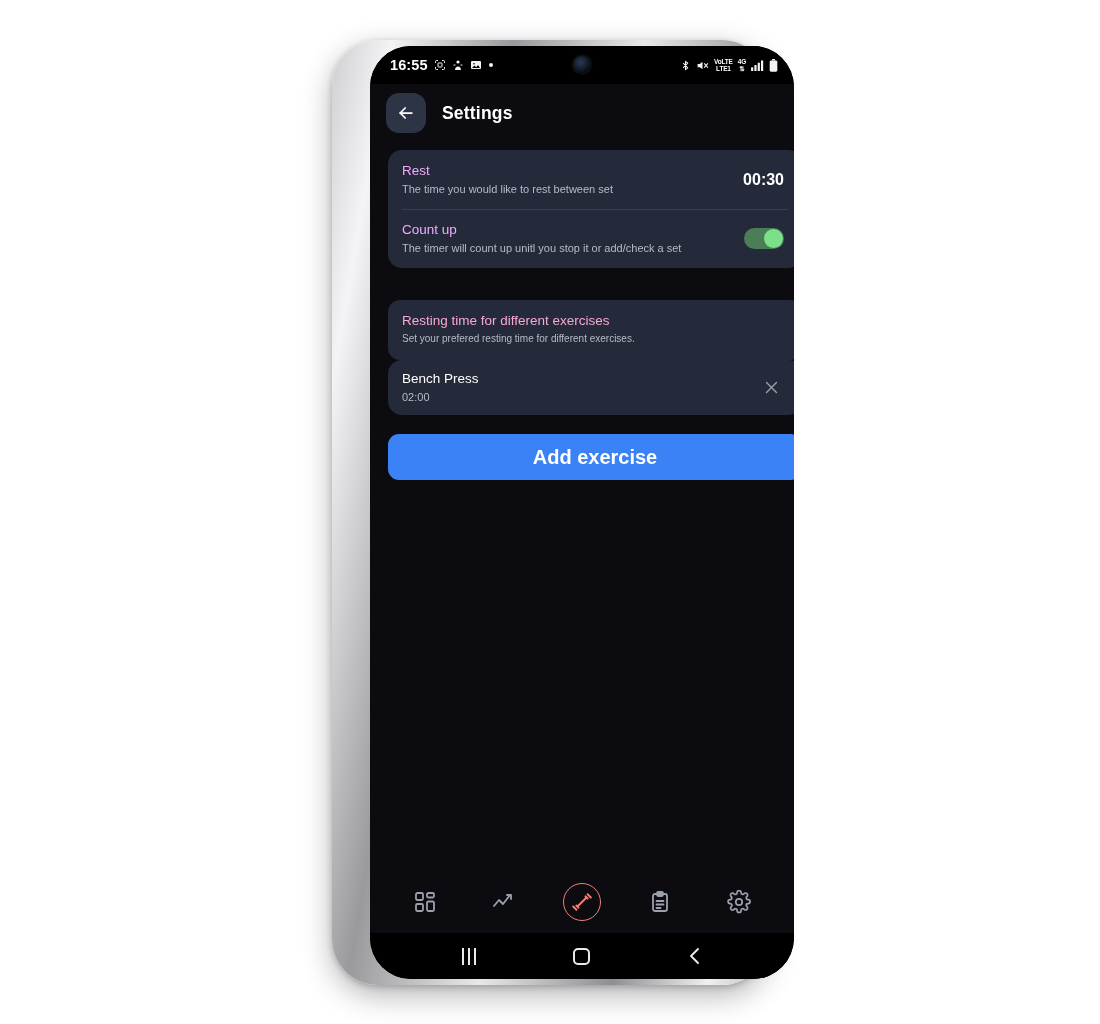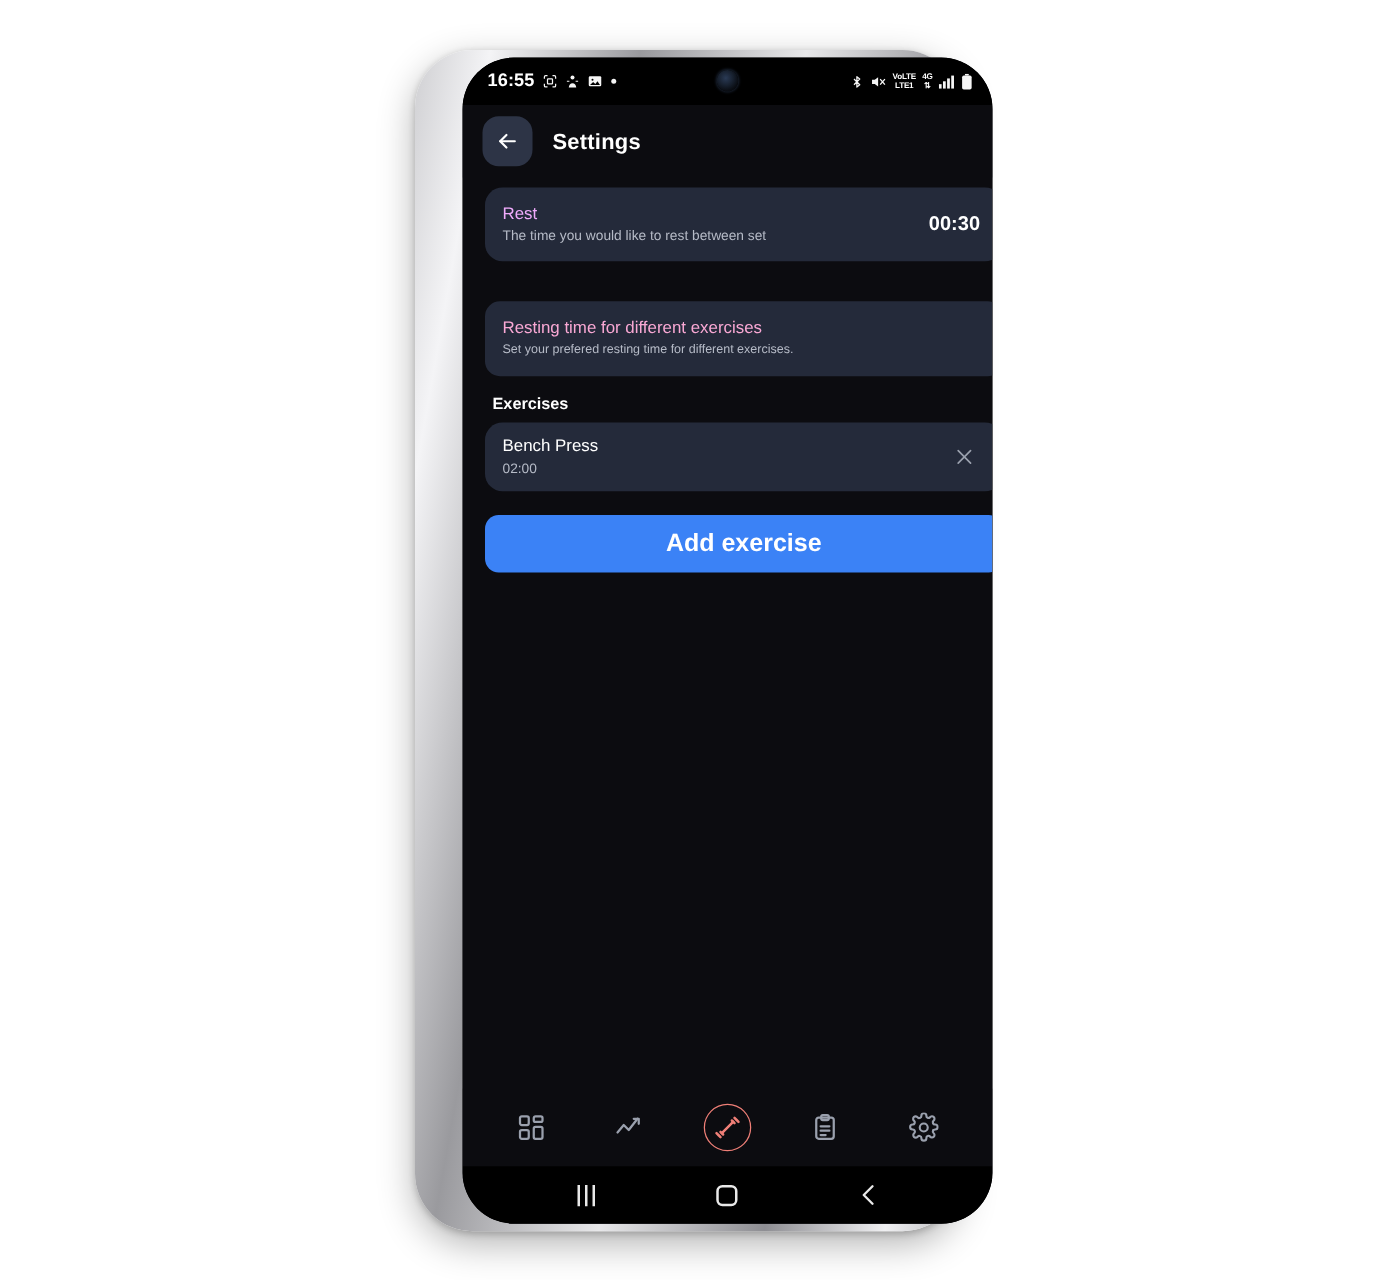--- a/index.html
+++ b/index.html
@@ -395,31 +395,39 @@
 
             <div class="row">
               <div class="row-text">
                 <div class="row-title">Rest</div>
                 <div class="row-sub">The time you would like to rest between set</div>
               </div>
               <div class="row-value">00:30</div>
             </div>
 
 
+            <div class="row">
+              <div class="row-text">
+                <div class="row-title">Count up</div>
+                <div class="row-sub">The timer will count up unitl you stop it or add/check a set</div>
+              </div>
+              <div class="toggle on">
+                <div class="knob"></div>
+              </div>
+            </div>
 
           </div>
 
           <div class="spacer-block"></div>
 
           <div class="info-card">
             <div class="info-title">Resting time for different exercises</div>
             <div class="info-sub">Set your prefered resting time for different exercises.</div>
           </div>
 
-          <div class="section-head">Exercises</div>
 
           <div class="card">
 
 
             <div class="ex-row">
               <div>
                 <div class="ex-name">Bench Press</div>
                 <div class="ex-time">02:00</div>
               </div>
               <div class="ex-del">

